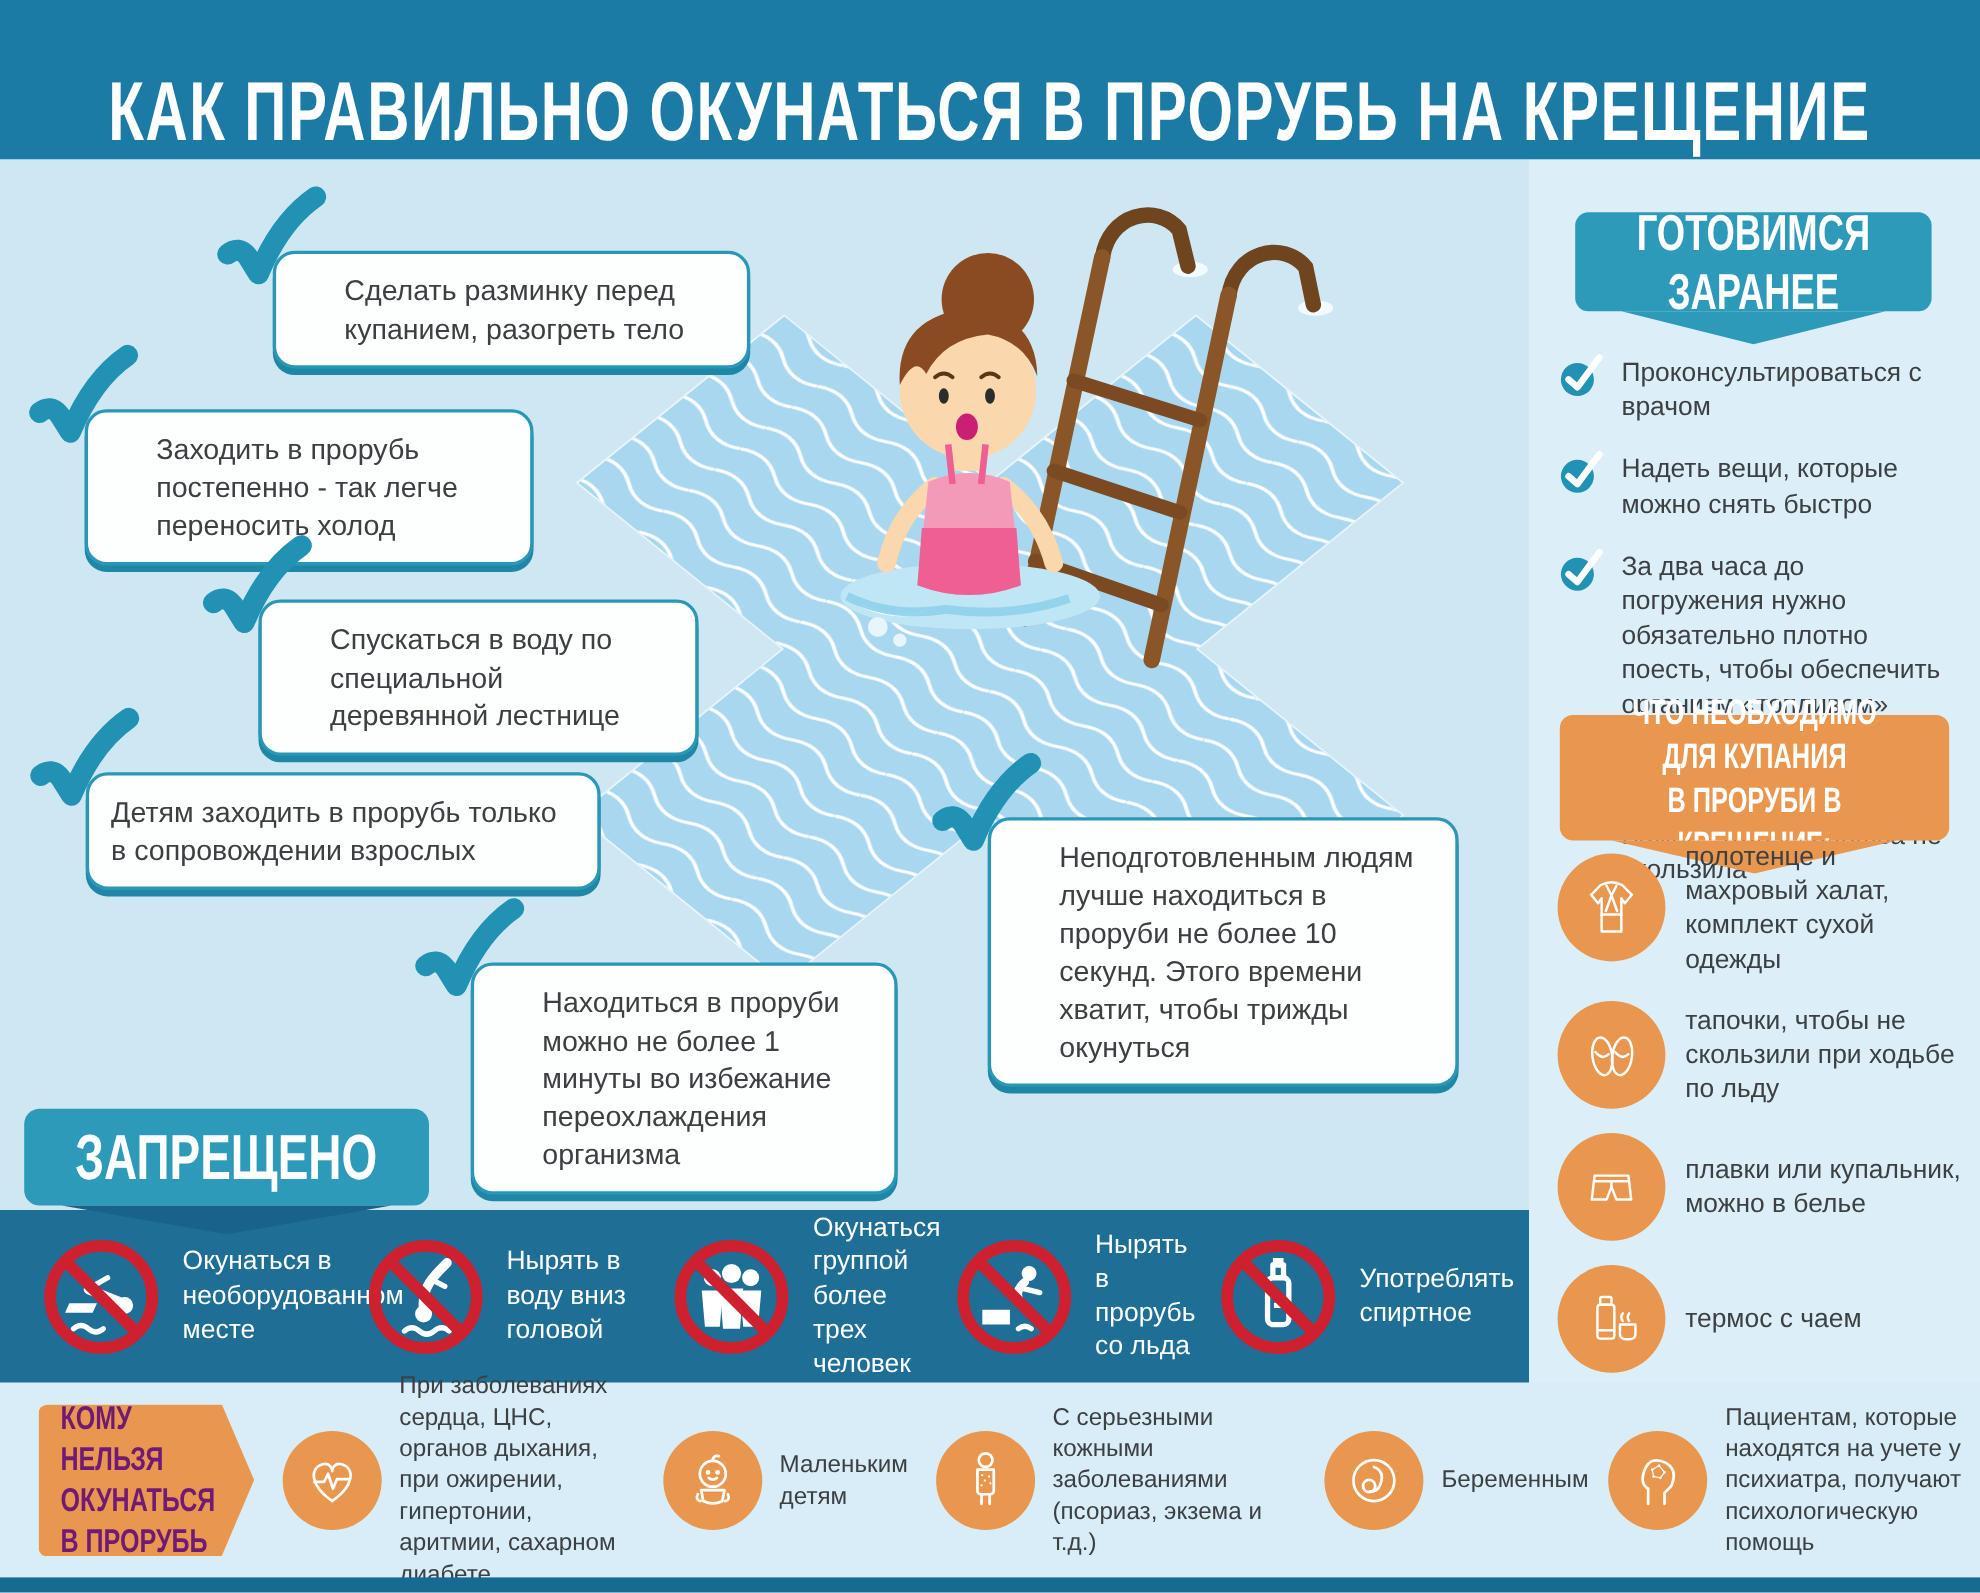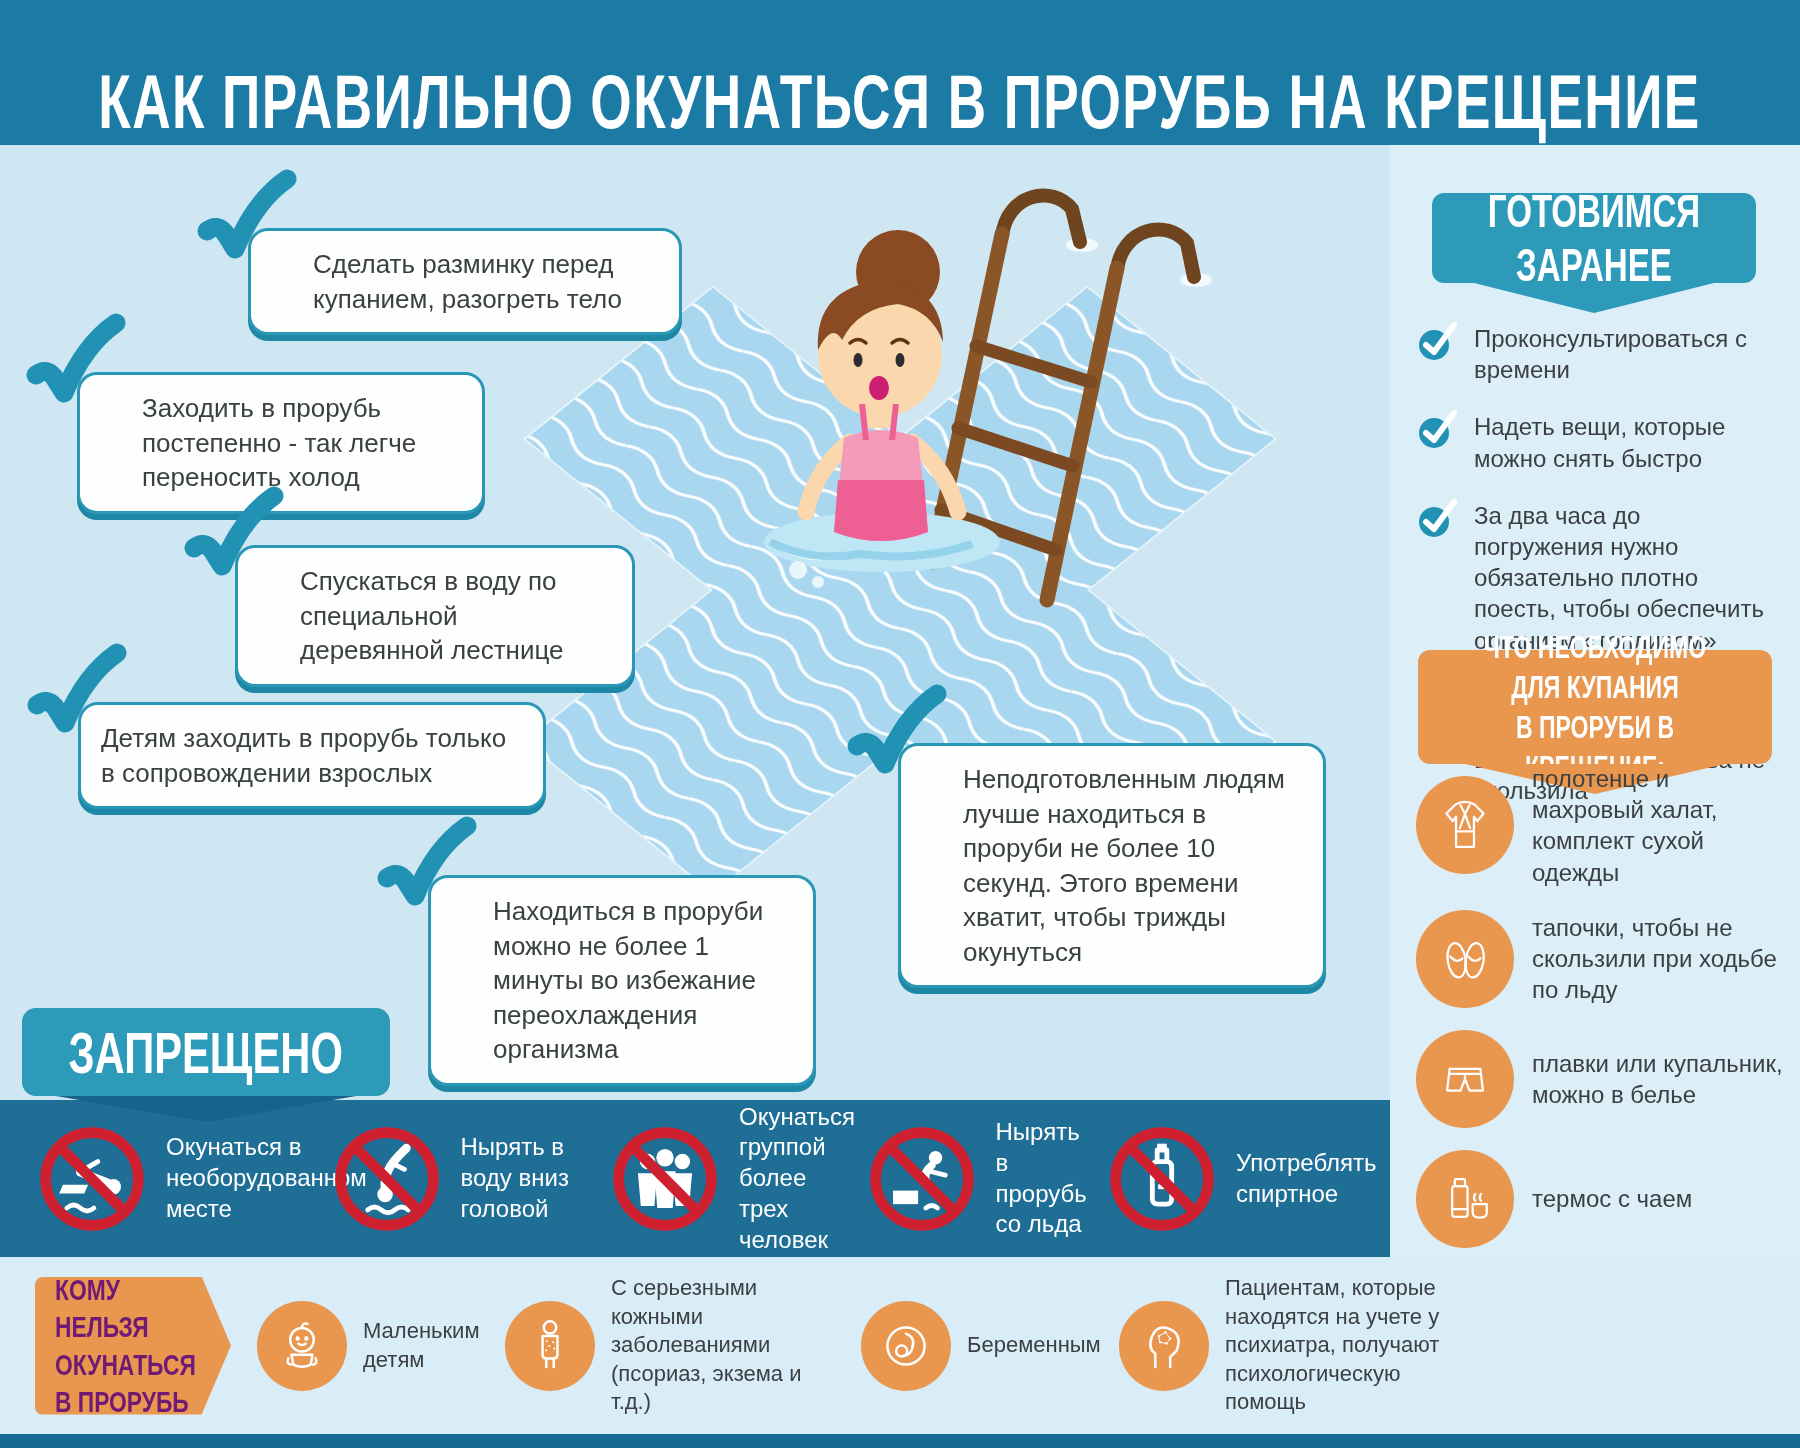--- a/index.html
+++ b/index.html
@@ -73,21 +73,21 @@
     <div class="banner" style="left:42px;top:48px;width:324px;height:90px;">
       <span class="cond" style="font-size:46px;">ГОТОВИМСЯ ЗАРАНЕЕ</span>
     </div>
 
     <div class="prepare-list">
       <div class="prepare-item">
         <svg width="44" height="44" viewBox="0 0 44 44">
             <circle cx="18" cy="26" r="15" fill="#2191b4"></circle>
             <path d="M10,26 L18,33 L38,6" stroke="#fff" stroke-width="6" fill="none" stroke-linecap="round" stroke-linejoin="round"></path>
           </svg>
-        <span>Проконсультироваться с времени</span>
+        <span>Проконсультироваться с врачом</span>
       </div>
       <div class="prepare-item">
         <svg width="44" height="44" viewBox="0 0 44 44">
             <circle cx="18" cy="26" r="15" fill="#2191b4"></circle>
             <path d="M10,26 L18,33 L38,6" stroke="#fff" stroke-width="6" fill="none" stroke-linecap="round" stroke-linejoin="round"></path>
           </svg>
         <span>Надеть вещи, которые можно снять быстро</span>
       </div>
       <div class="prepare-item">
         <svg width="44" height="44" viewBox="0 0 44 44">
@@ -329,20 +329,29 @@
       <span>Употреблять спиртное</span>
     </div>
   </div>
 
   <div class="bottom-band">
     <div class="who-banner">
       <span class="cond">КОМУ НЕЛЬЗЯ
 ОКУНАТЬСЯ
 В ПРОРУБЬ</span>
     </div>
+    <div class="who-item" style="width:322px;">
+      <span class="who-circle">
+        <svg width="62" height="62" viewBox="0 0 100 100" fill="none" stroke="#fff" stroke-width="4" stroke-linecap="round" stroke-linejoin="round">
+          <path d="M50,80 C18,58 16,32 36,26 C46,23 50,32 50,36 C50,32 54,23 64,26 C84,32 82,58 50,80 Z"></path>
+          <path d="M24,52 h14 l6,-12 l7,22 l6,-14 h17"></path>
+        </svg>
+      </span>
+      <span>При заболеваниях сердца, ЦНС, органов дыхания, при ожирении, гипертонии, аритмии, сахарном диабете</span>
+    </div>
     <div class="who-item" style="width:222px;">
       <span class="who-circle">
         <svg width="62" height="62" viewBox="0 0 100 100" fill="none" stroke="#fff" stroke-width="4" stroke-linecap="round" stroke-linejoin="round">
           <circle cx="50" cy="40" r="19"></circle>
             <path d="M50,21 q0,-9 9,-7"></path>
           <circle cx="43" cy="38" r="1.6" fill="#fff"></circle>
             <circle cx="57" cy="38" r="1.6" fill="#fff"></circle>
           <path d="M44,46 q6,5 12,0"></path>
           <path d="M33,64 h34 l-3,16 q-14,7 -28,0 Z"></path>
             <path d="M28,70 q-4,8 4,10"></path>

